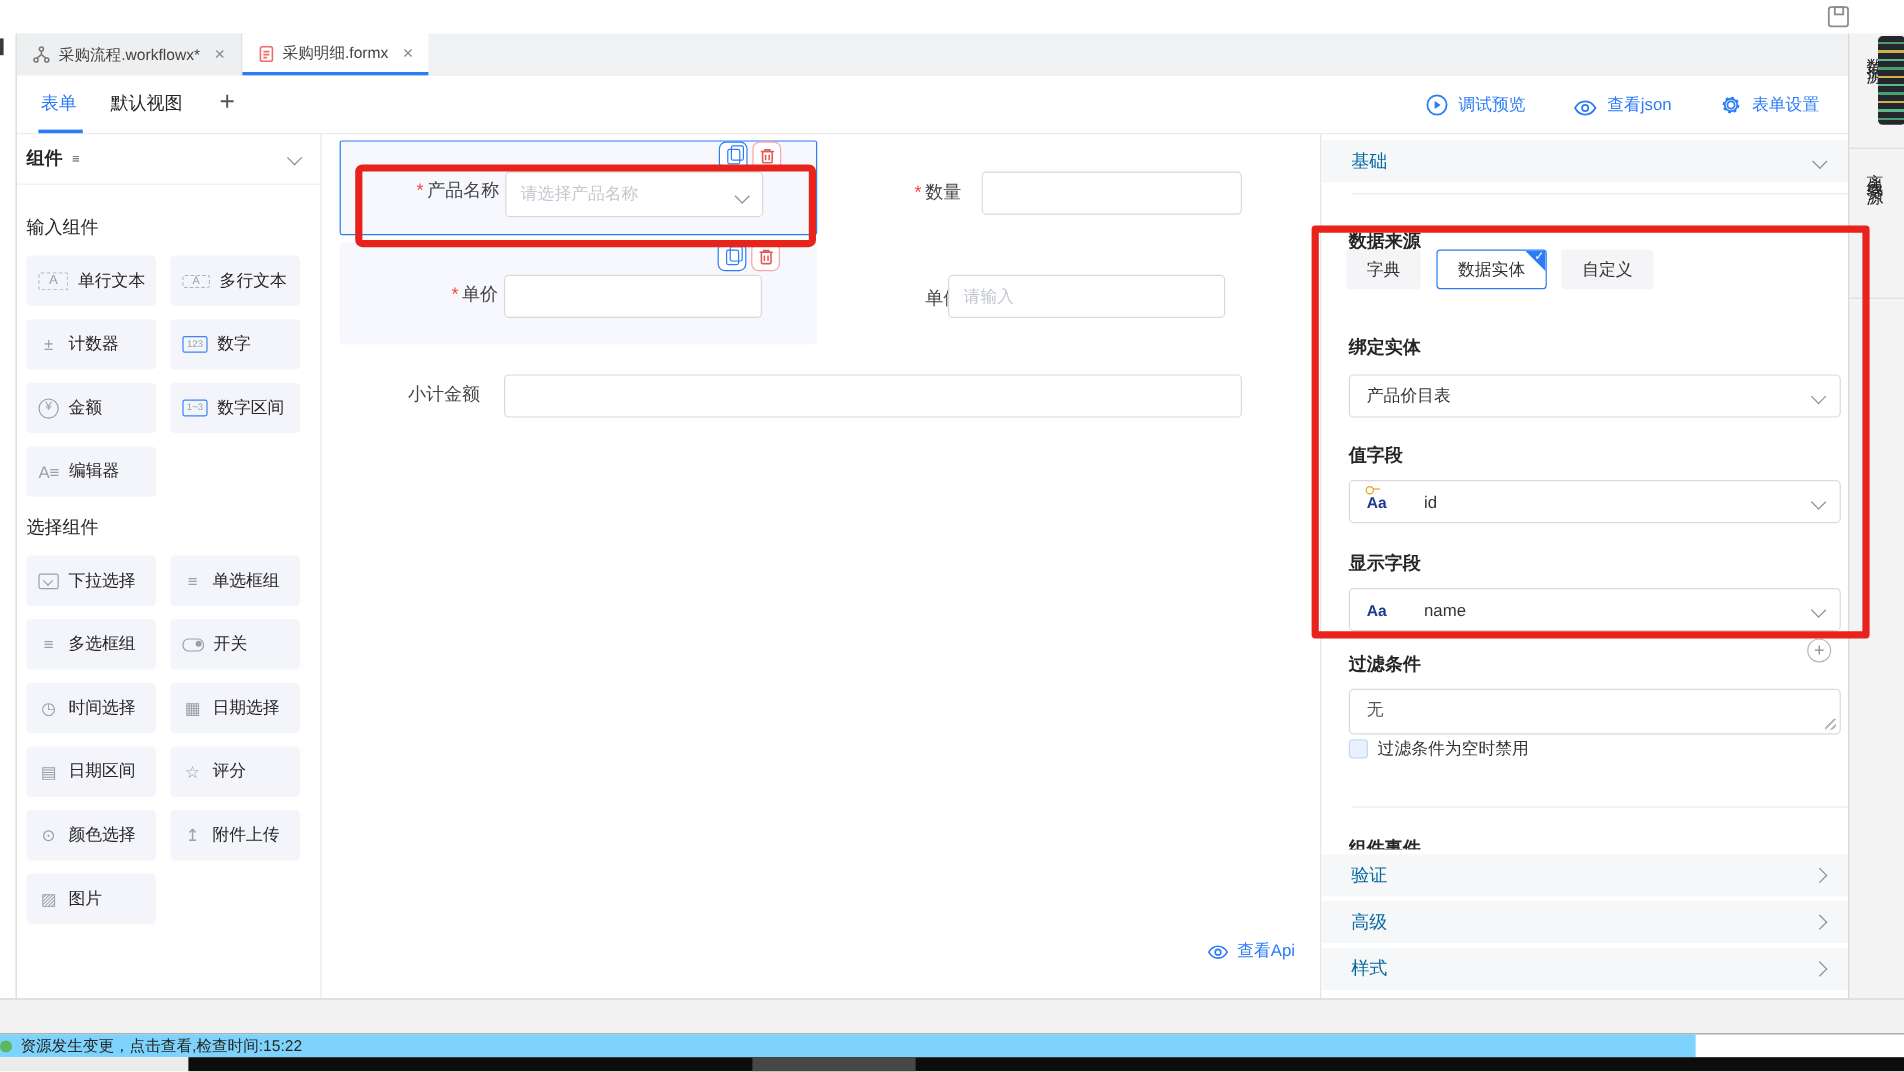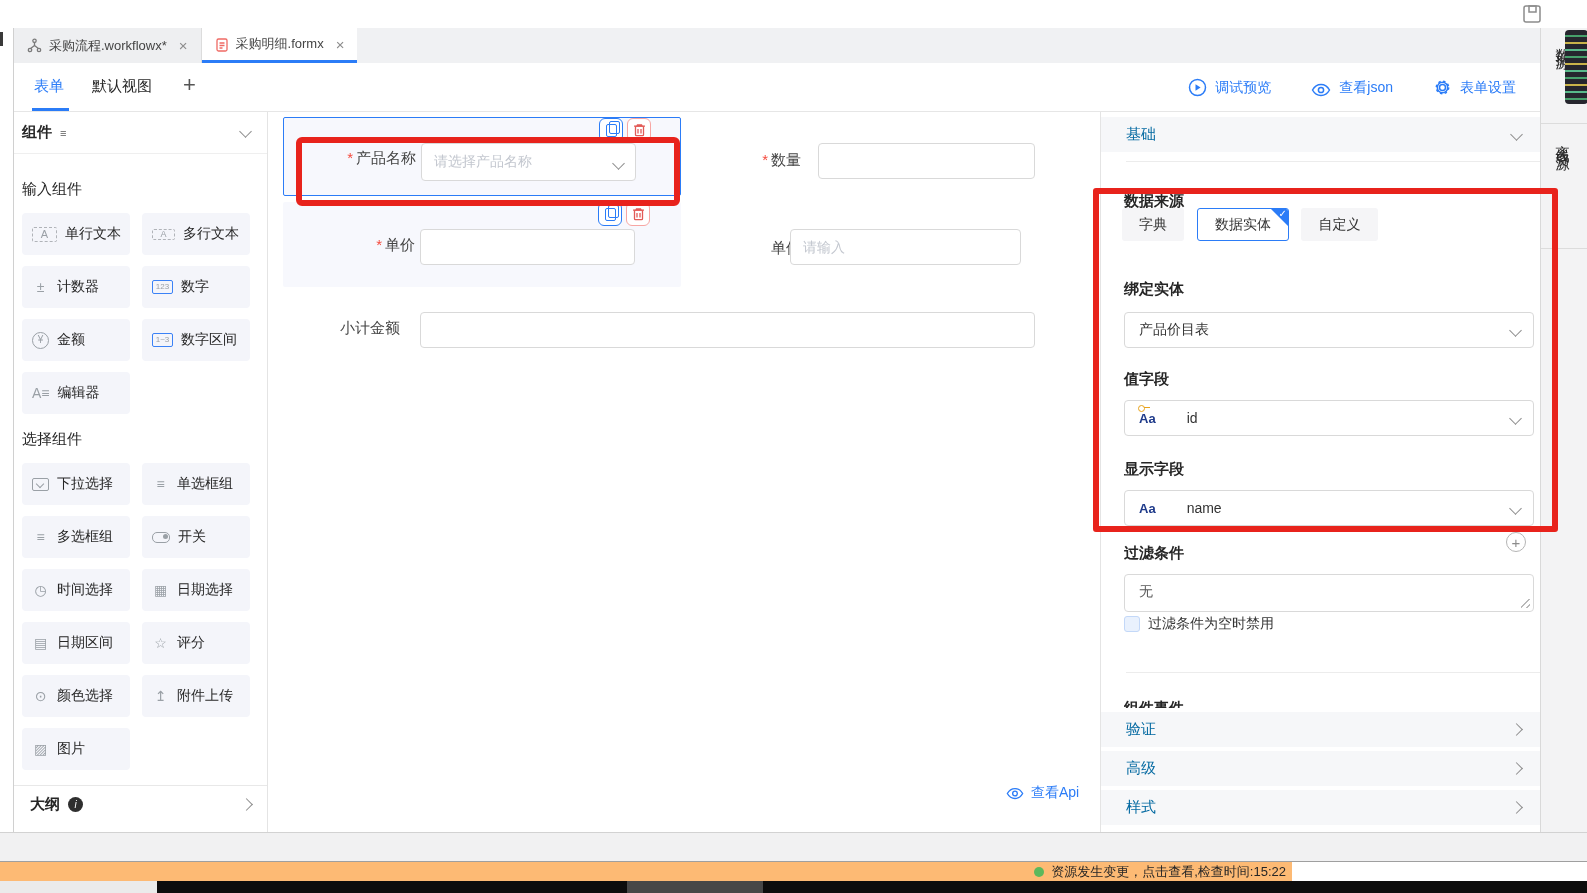--- a/index.html
+++ b/index.html
@@ -99,21 +99,21 @@
   
   #rail{position:absolute;left:1540px;top:28px;width:47px;height:804px;background:#f3f3f4;border-left:1px solid #d9d9d9;box-sizing:border-box}
   .vtext{writing-mode:vertical-rl;letter-spacing:4px;font-size:14px;color:#262626;cursor:pointer}
   #rtab1{position:absolute;left:13px;top:9px}
   #rthumb{position:absolute;left:24px;top:2px;width:23px;height:74px;border-radius:4px;
      background:repeating-linear-gradient(180deg,#26262e 0 5px,#47a06b 5px 7px,#26262e 7px 12px,#c9b34a 12px 14px,#26262e 14px 19px,#58b98a 19px 21px)}
   .raildiv{position:absolute;left:0;width:46px;height:1px;background:#dcdcdc}
   #rtab2{position:absolute;left:13px;top:106px}
   
   #strip1{position:absolute;left:0;top:832px;width:1587px;height:30px;background:#f1f1f2;border-top:1px solid #d2d2d2;border-bottom:1px solid #9f9f9f;box-sizing:border-box}
-  #statusrow{position:absolute;left:0;top:862px;width:1292px;height:19px;background:#fdba74;display:flex;justify-content:flex-end;align-items:center;gap:7px;padding-right:6px;box-sizing:border-box;font-size:13px;color:#262626}
+  #statusrow{position:absolute;left:0;top:862px;width:1413px;height:19px;background:#7dd3fc;display:flex;align-items:center;gap:7px;padding-right:6px;box-sizing:border-box;font-size:13px;color:#262626}
   #statusdot{width:10px;height:10px;border-radius:50%;background:#5cb85c}
   #blackbar{position:absolute;left:0;top:881px;width:1587px;height:12px;background:#ebebeb}
   #blackbar .b1{position:absolute;left:157px;top:0;width:1430px;height:12px;background:#0d0d0d}
   #blackbar .b2{position:absolute;left:627px;top:0;width:136px;height:12px;background:#474747}
   
   .annot{position:absolute;border:6px solid #e8231c;border-radius:6px;pointer-events:none;z-index:50}
   #annot1{left:296px;top:137px;width:372px;height:57px}
   #annot2{left:1093px;top:188px;width:453px;height:332px;border-radius:3px}
 </style>
 </head>
@@ -275,25 +275,20 @@
           <div class="card">
             <span class="cicon">↥</span>
             <span>附件上传</span>
           </div>
           <div class="card">
             <span class="cicon">▨</span>
             <span>图片</span>
           </div>
         </div>
       </div>
-    <div id="outline-bar">
-      <span id="outline-label">大纲</span>
-      <span id="outline-info">i</span>
-      <span class="chev right" id="outline-chev"></span>
-    </div>
   </div>
 
   <div id="canvas">
 
     <div id="frow1">
       <div class="mini copy">
           <span class="copyglyph"></span>
         </div>
       <div class="mini del">
         <svg width="13" height="14" viewBox="0 0 13 14" fill="none" stroke="#e25a56" stroke-width="1.3">

